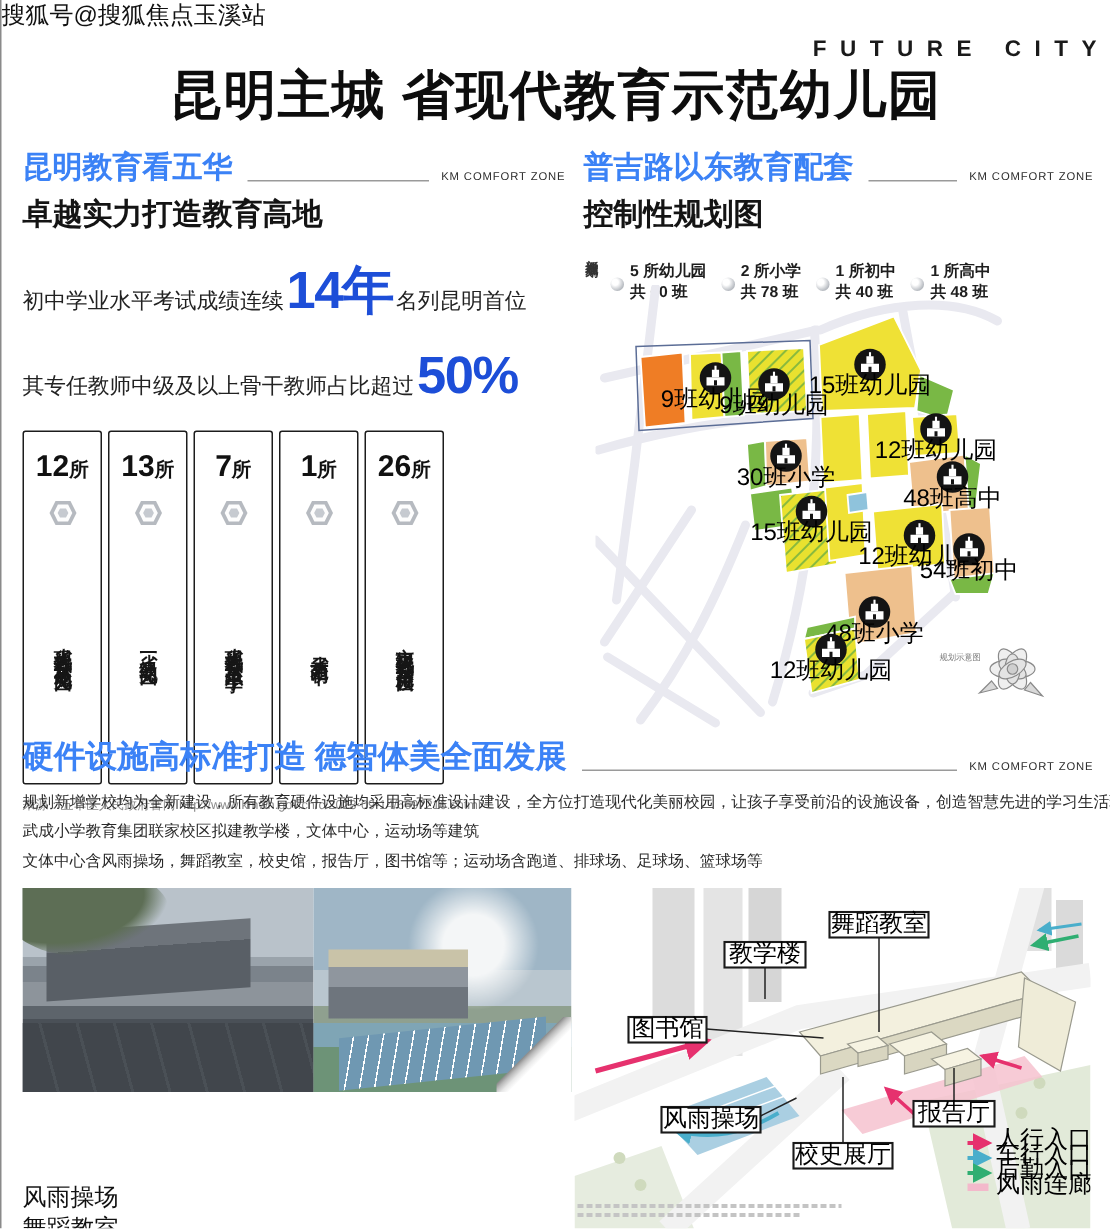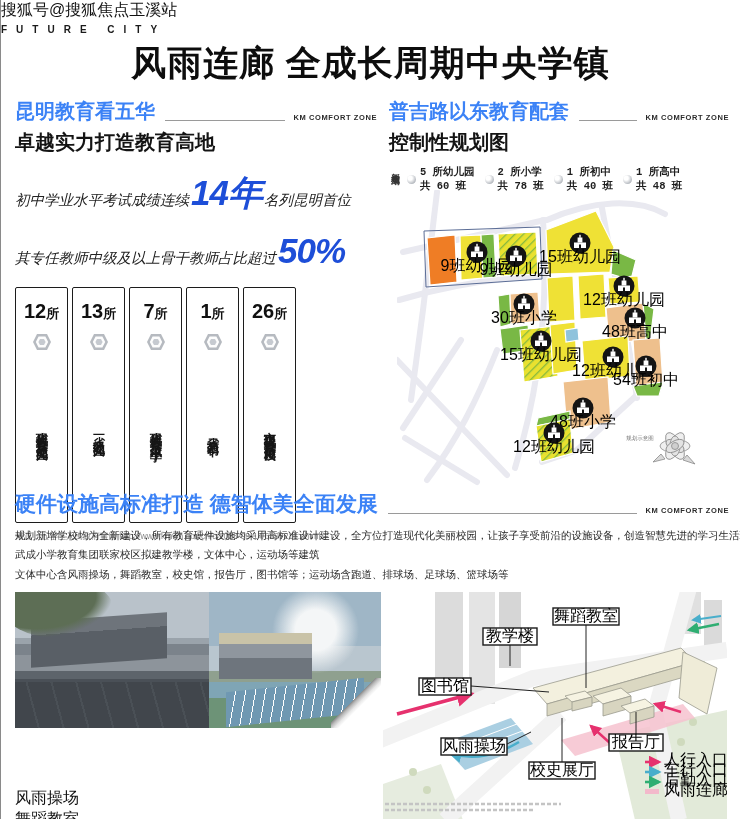--- a/index.html
+++ b/index.html
@@ -1,51 +1,51 @@
 <!DOCTYPE html>
 <html><head>
 <meta charset="utf-8">
 <style>
   * { margin:0; padding:0; box-sizing:border-box; }
   html,body { background:#fff; }
   body { font-family:"Liberation Sans","DejaVu Sans",sans-serif; color:#111; }
   .page { position:relative; width:740px; height:819px; background:#fff; overflow:hidden; border-left:1px solid #8a8a8a; }
 
   
-  .eyebrow { position:absolute; top:24px; left:0; width:100%; text-align:left;
-    font-size:10px; font-weight:700; letter-spacing:9px; color:#1a1a1a; }
+  .eyebrow { position:absolute; top:24px; left:0; width:100%; text-align:right;
+    font-size:15px; font-weight:700; letter-spacing:9px; color:#1a1a1a; }
   .main-title { position:absolute; top:40px; left:0; width:100%; text-align:center;
     font-size:35px; font-weight:900; letter-spacing:1px; color:#0d0d0d; }
 
   
   .sec-head { display:flex; align-items:flex-end; }
   .sec-head .t { font-size:20px; font-weight:800; color:#3b82f6; white-space:nowrap; }
   .sec-head .rule { flex:1; border-bottom:1px solid #9a9a9a; margin:0 8px 4px 10px; }
-  .sec-head .zone { font-size:7.5px; font-weight:700; letter-spacing:.6px; color:#2c2c2c; padding-bottom:3px; white-space:nowrap; }
+  .sec-head .zone { font-size:7.5px; font-weight:400; letter-spacing:.6px; color:#2c2c2c; padding-bottom:3px; white-space:nowrap; }
   .sec-sub { font-size:20px; font-weight:800; color:#141414; margin-top:4px; }
 
   
   .left-panel { position:absolute; left:14px; top:98px; width:362px; }
-  .stat-line { display:flex; align-items:baseline; margin-top:14px; white-space:nowrap;font-style:italic; }
+  .stat-line { display:flex; align-items:baseline; margin-top:14px; white-space:nowrap; }
   .stat-line .txt { font-size:14.5px; font-weight:500; color:#222; }
   .stat-line .big { font-size:35px; font-weight:900; color:#1d4ed8; margin:0 2px; letter-spacing:-1px; }
   .cards { display:flex; gap:4px; margin-top:16px; }
   .card { width:53px; height:236px; border:1.5px solid #1c1c1c; border-radius:2px;
     display:flex; flex-direction:column; align-items:center; padding-top:12px; background:#fff; }
   .card .num { font-size:20px; font-weight:800; white-space:nowrap; }
   .card .num .unit { font-size:13px; font-weight:800; }
   .card .hex { margin-top:10px; }
   .card .vlab { flex:1; display:flex; align-items:center; justify-content:center;
     writing-mode:vertical-rl; text-orientation:upright; font-size:12px; font-weight:700;
     letter-spacing:2px; color:#161616; padding-bottom:10px; }
   .source { margin-top:8px; font-size:8.5px; color:#8a8a8a; white-space:nowrap; }
 
   
   .right-panel { position:absolute; left:388px; top:98px; width:340px; }
-  .legend-row { display:flex; align-items:flex-start; margin-top:10px;font-family:Liberation Mono, monospace; }
+  .legend-row { display:flex; align-items:center; margin-top:10px; }
   .legend-title { writing-mode:vertical-rl; text-orientation:upright; font-size:8.5px;
     font-weight:700; color:#333; letter-spacing:1px; height:46px; margin-right:6px; }
   .legend-item { display:flex; align-items:center; margin-right:10px; }
   .legend-dot { width:9px; height:9px; border-radius:50%;
     background:radial-gradient(circle at 35% 35%, #ffffff 0 25%, #b8bcc2 70%, #8f949b 100%);
     margin-right:4px; flex:0 0 auto; }
   .legend-text { font-size:10.5px; font-weight:700; line-height:1.3; color:#1e1e1e; white-space:nowrap; }
   .map-wrap { position:absolute; left:396px; top:190px; width:334px; height:298px; }
 
   
@@ -98,21 +98,21 @@
   .site-label { font-size:7.2px; font-weight:800; fill:#1b1b1b; paint-order:stroke; stroke:#ffffff; stroke-width:1.6px; }
   .diag-label { font-size:9.5px; font-weight:800; fill:#141414; }
   .diag-leg { font-size:5.6px; fill:#5d6b6b; }
 </style>
 </head>
 <body>
 
 <div class="page">
 
   <div class="eyebrow">FUTURE CITY</div>
-  <div class="main-title">风雨连廊 全成长周期中央学镇</div>
+  <div class="main-title">昆明主城 省现代教育示范幼儿园</div>
 
   <div class="left-panel">
     <div class="sec-head">
       <span class="t">昆明教育看五华</span>
       <span class="rule"></span>
       <span class="zone">KM COMFORT ZONE</span>
     </div>
     <div class="sec-sub">卓越实力打造教育高地</div>
 
     <div class="stat-line">

